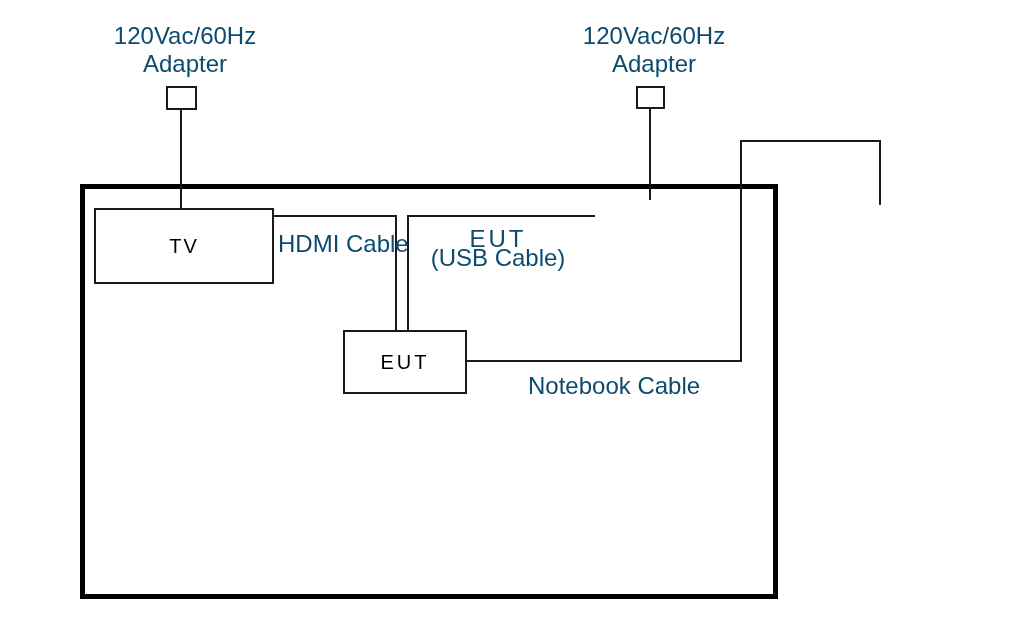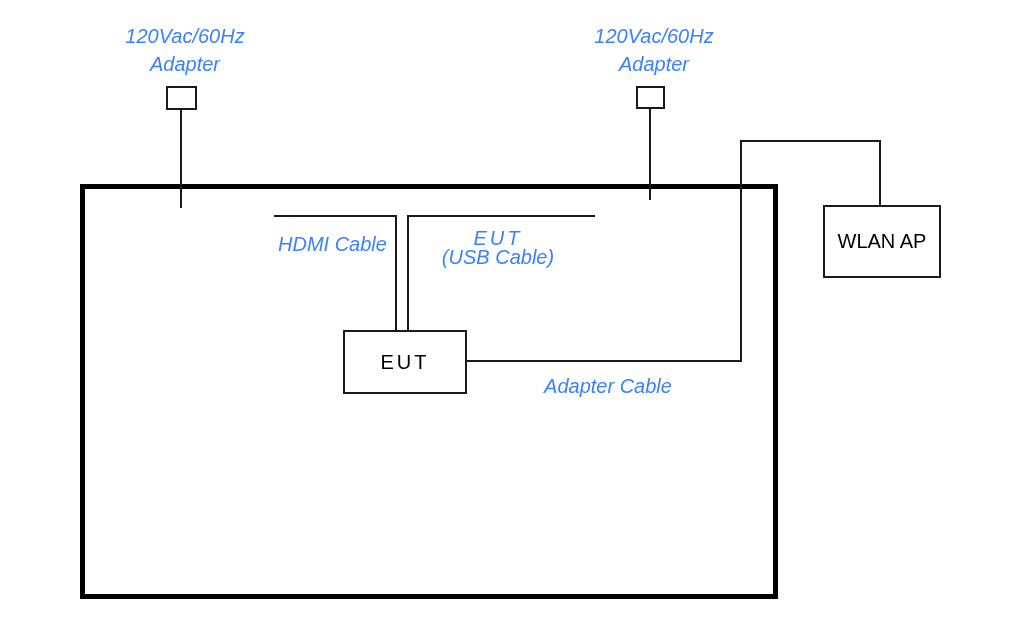--- a/index.html
+++ b/index.html
@@ -39,26 +39,25 @@
     background: transparent;
     z-index: 1;
   }
   .line {
     position: absolute;
     background: #1a1a1a;
     z-index: 2;
   }
   .lbl {
     position: absolute;
-    font-size: 20px;
+    font-size: 24px;
     line-height: 20px;
-    color: #3b82f6;
+    color: #0c4a6e;
     white-space: nowrap;
     z-index: 4;
-    font-style: italic;
   }
   .lbl.center { text-align: center; }
   .two-line span { display: block; }
   .power-label span { display: block; line-height: 28px; }
   .usb-label span { display: block; line-height: 19px; }
   .ls2 { letter-spacing: 2px; }
   .ls3 { letter-spacing: 3px; }
 </style>
 </head>
 <body>
@@ -75,25 +74,25 @@
     <span>120Vac/60Hz</span>
     <span>Adapter</span>
   </div>
 
   <div class="box" style="left:166px; top:86px; width:31px; height:24px;"></div>
   <div class="box" style="left:636px; top:86px; width:29px; height:23px;"></div>
 
   <div class="line" style="left:180px; top:110px; width:2px; height:98px;"></div>
   <div class="line" style="left:649px; top:109px; width:2px; height:91px;"></div>
 
+  <div class="box ls2" style="left:94px; top:208px; width:180px; height:76px;">
+    <span>TV</span>
+  </div>
   <div class="box ls3" style="left:343px; top:330px; width:124px; height:64px;">
     <span>EUT</span>
-  </div>
-  <div class="box" style="left:823px; top:205px; width:118px; height:73px;">
-    <span>WLAN AP</span>
   </div>
 
   <div class="line" style="left:274px; top:215px; width:123px; height:2px;"></div>
   <div class="line" style="left:395px; top:215px; width:2px; height:116px;"></div>
 
   <div class="line" style="left:409px; top:215px; width:186px; height:2px;"></div>
   <div class="line" style="left:407px; top:215px; width:2px; height:116px;"></div>
 
   <div class="line" style="left:467px; top:360px; width:275px; height:2px;"></div>
   <div class="line" style="left:740px; top:140px; width:2px; height:222px;"></div>
@@ -101,15 +100,15 @@
   <div class="line" style="left:740px; top:140px; width:141px; height:2px;"></div>
   <div class="line" style="left:879px; top:140px; width:2px; height:65px;"></div>
 
   <div class="lbl" style="left:278px; top:234px;">HDMI Cable</div>
 
   <div class="lbl center usb-label two-line" style="left:418px; top:229px; width:160px;">
     <span class="ls3">EUT</span>
     <span>(USB Cable)</span>
   </div>
 
-  <div class="lbl center" style="left:528px; top:376px; width:160px;">Adapter Cable</div>
+  <div class="lbl center" style="left:528px; top:376px; width:160px;">Notebook Cable</div>
 
 </div>
 
 </body></html>

